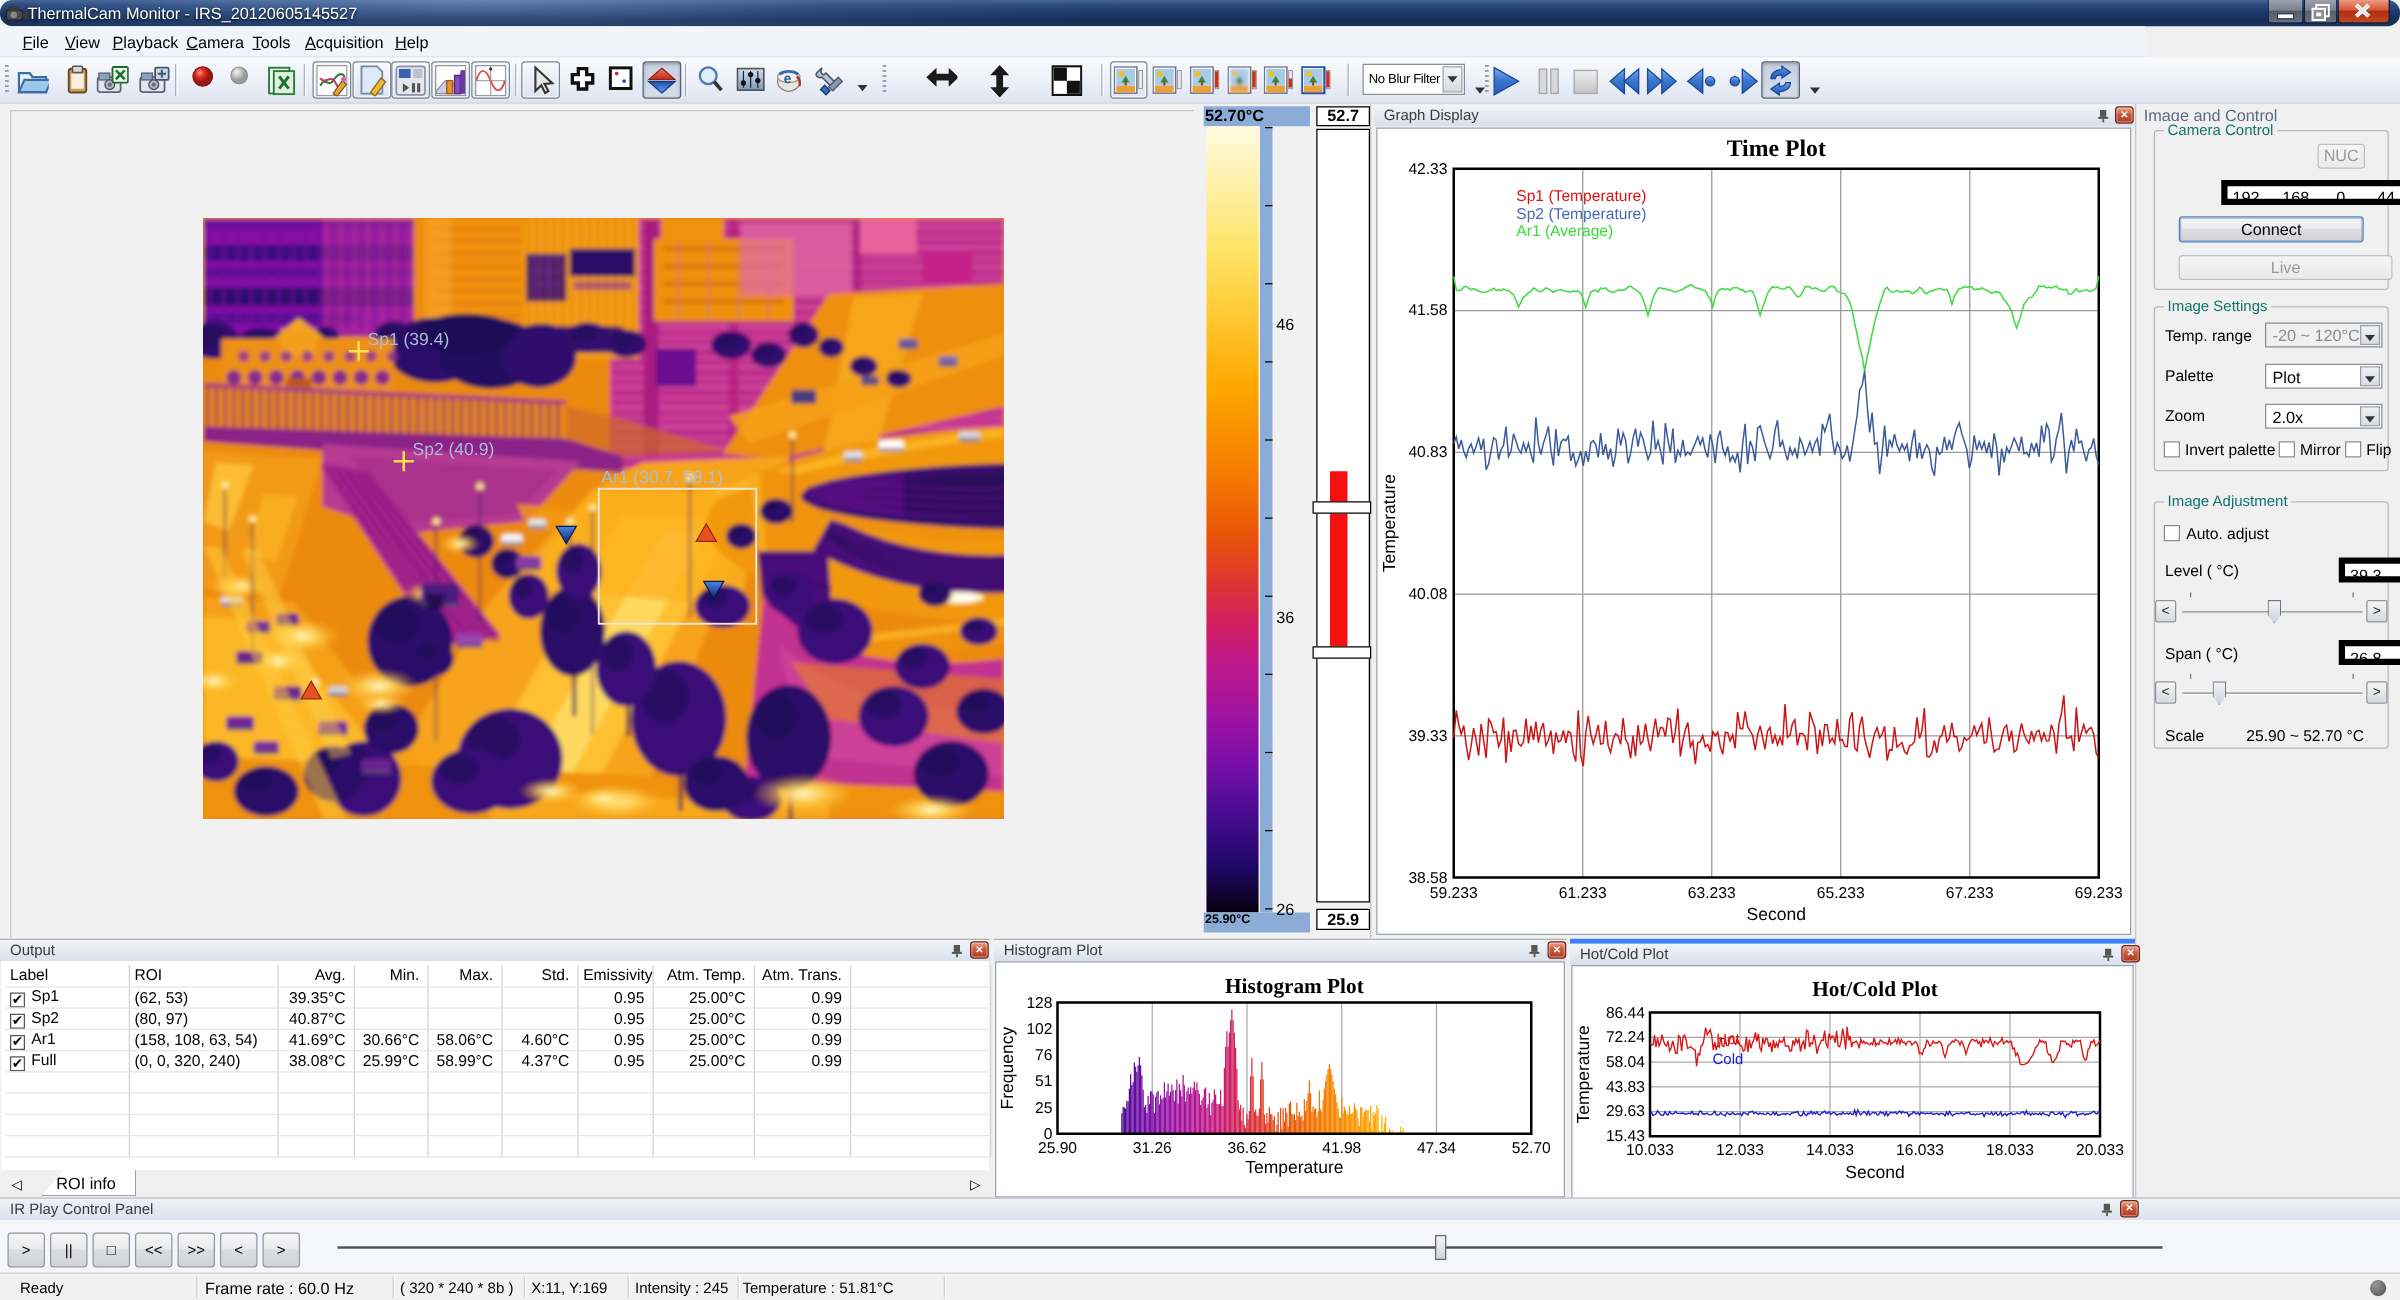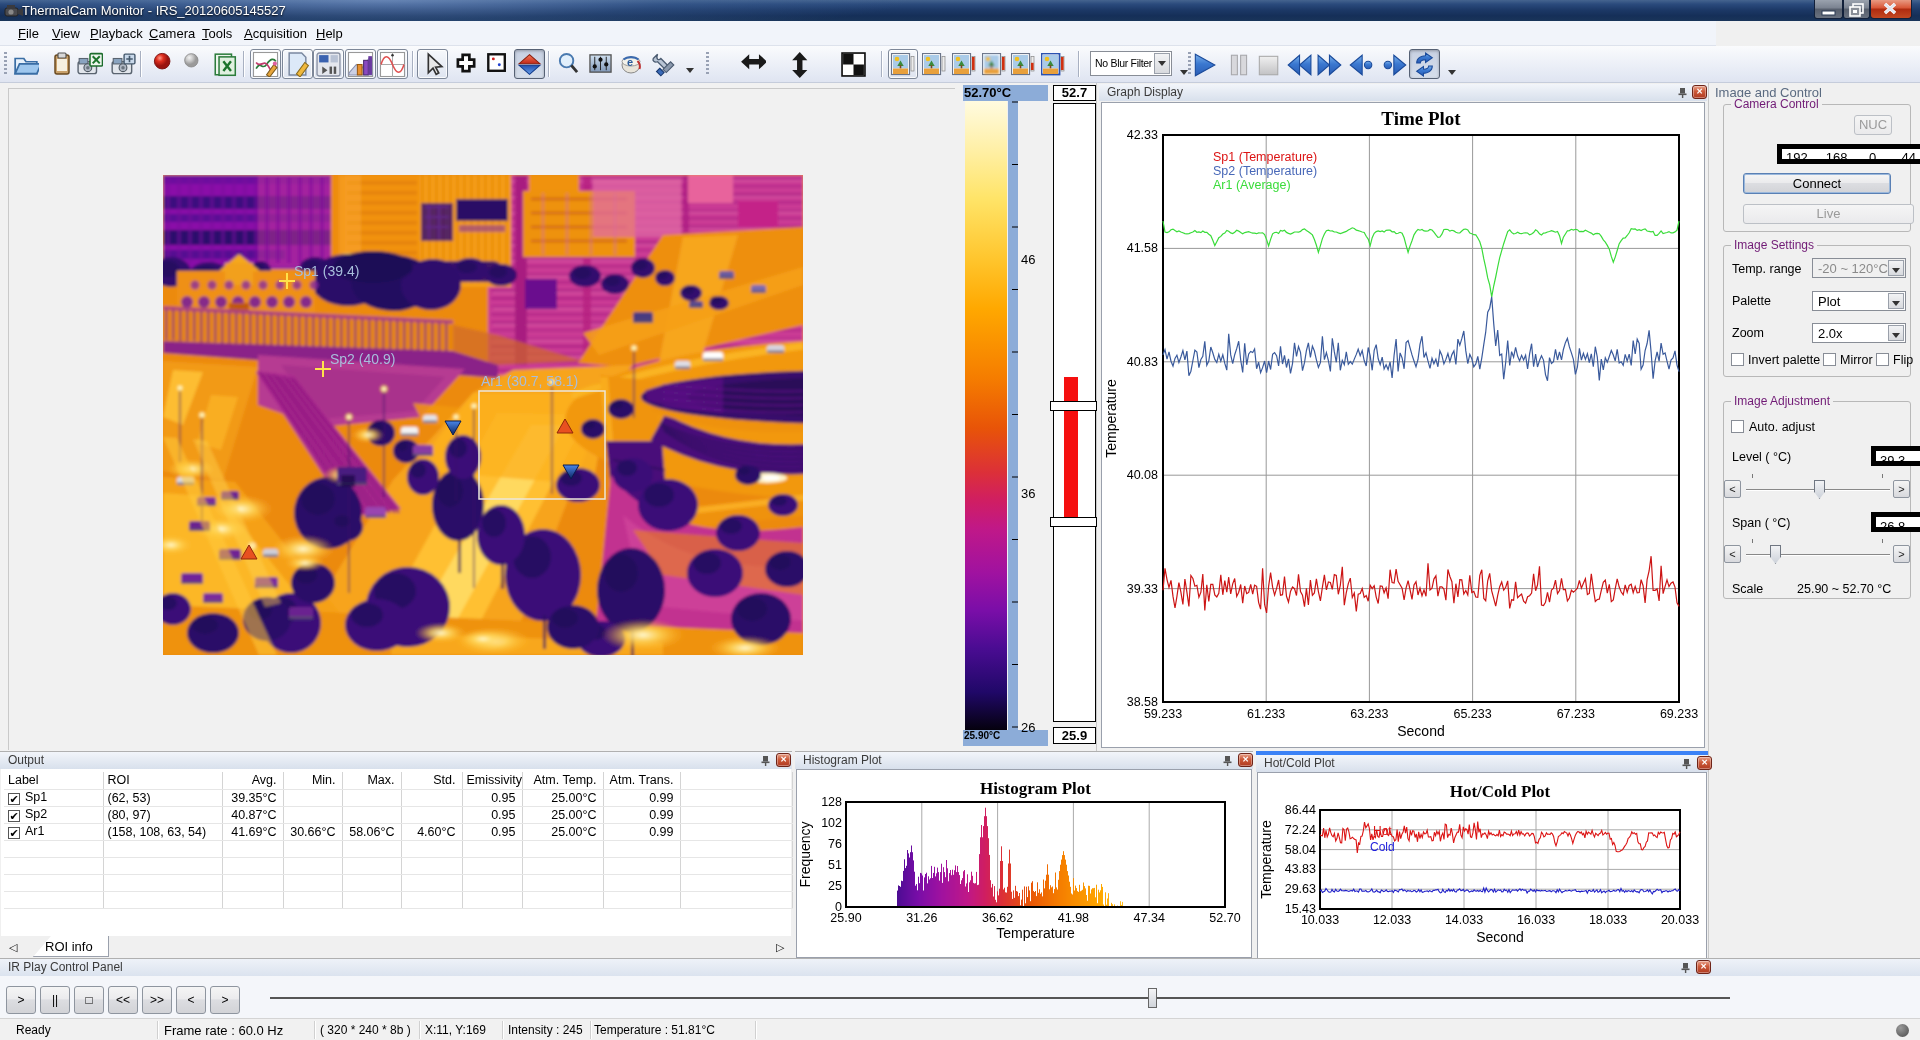--- a/index.html
+++ b/index.html
@@ -1,37 +1,37 @@
 <!DOCTYPE html>
 <html><head><meta charset="utf-8"><title>ThermalCam Monitor</title><style>
 *{margin:0;padding:0;box-sizing:border-box;}
 html,body{width:1920px;height:1040px;overflow:hidden;font-family:"Liberation Sans",sans-serif;background:#f0f0f0;}
 .abs{position:absolute;}
 #win{position:relative;width:1920px;height:1040px;background:#f0f0f0;}
-#titlebar{left:0;top:0;width:1920px;height:21px;background:linear-gradient(#45648f 0%,#2a4a7c 20%,#1c3866 48%,#152f58 75%,#193459 100%);}
+#titlebar{left:0;top:0;width:1920px;height:21px;background:linear-gradient(#45648f 0%,#2a4a7c 20%,#1c3866 48%,#152f58 75%,#193459 100%);border-radius:10px;}
 #titlebar .glow{position:absolute;left:30px;top:0;width:880px;height:21px;background:radial-gradient(ellipse 60% 170% at 40% 0%,rgba(125,155,205,.6),rgba(72,108,162,.3) 55%,rgba(40,70,120,0));}
 #title-text{position:absolute;left:22px;top:3px;color:#fff;font-size:13px;text-shadow:0 1px 2px #000;}
 .winbtn{position:absolute;top:0;height:19px;border:1px solid #12203a;border-top:none;color:#fff;}
 #btn-min{left:1814px;width:29px;border-radius:0 0 3px 3px;background:linear-gradient(#9aa2ae,#7a8290 45%,#565e6c 50%,#6a7280);}
 #btn-max{left:1843px;width:27px;border-radius:0 0 3px 3px;background:linear-gradient(#9aa2ae,#7a8290 45%,#565e6c 50%,#6a7280);}
 #btn-close{left:1870px;width:42px;border-radius:0 0 4px 4px;background:linear-gradient(#e89a82 0%,#d9593a 42%,#b02c10 52%,#c24822 100%);}
 #menubar{left:0;top:21px;width:1716px;height:25px;background:#f1f4fa;border-bottom:1px solid #dde2ec;}
 .mi{position:absolute;top:5px;font-size:13px;color:#000;}
 .mi u{text-decoration:underline;}
 #toolbar{left:0;top:46px;width:1920px;height:37px;background:linear-gradient(#fafbfd,#e4e9f4 80%,#dfe4f1);border-bottom:1px solid #c5ccdb;}
 .grip{position:absolute;top:6px;width:3px;height:24px;background-image:repeating-linear-gradient(#98a1b4 0 2px,transparent 2px 4px);}
 .tsep{position:absolute;top:5px;width:1px;height:26px;background:#a8b0c1;box-shadow:1px 0 0 #fff;}
 .tbox{position:absolute;top:3px;width:31px;height:30px;border:1px solid #7d8798;border-radius:3px;background:linear-gradient(#f6f8fb,#dee4f0);box-shadow:inset 0 0 0 1px rgba(255,255,255,.8);}
 .tbox.pressed{background:linear-gradient(#c7d0e2,#d6deeb);border-color:#566174;box-shadow:inset 0 1px 3px rgba(0,0,0,.28);}
 .ticon{position:absolute;}
 .panel-hdr{position:absolute;height:17px;background:linear-gradient(#f2f5fa,#d8e0ec);font-size:12px;color:#3a3a3a;}
 .panel-hdr .t{position:absolute;left:8px;top:1px;}
 .closebox{position:absolute;top:1px;width:15px;height:14px;border:1px solid #6e2418;border-radius:3px;background:linear-gradient(#e9a38c,#cc5a3a 45%,#b03a20);color:#fff;font-size:8px;font-weight:bold;text-align:center;line-height:12px;box-shadow:inset 0 0 0 1px rgba(255,255,255,.35);}
 .gbox{position:absolute;border:1px solid #b8b8b8;border-radius:3px;}
-.gbox .glabel{position:absolute;left:7px;top:-8px;background:#f0f0f0;padding:0 3px;font-size:12px;color:#701a75;white-space:nowrap;}
+.gbox .glabel{position:absolute;left:7px;top:-8px;background:#f0f0f0;padding:0 3px;font-size:12px;color:#0f766e;white-space:nowrap;}
 .btn{position:absolute;border:1px solid #8e959f;border-radius:3px;background:linear-gradient(#f5f5f5,#ebebed 45%,#dcdde1 50%,#d2d3d7);font-size:13px;text-align:center;color:#000;}
 .btn.dis{color:#9a9a9a;border-color:#bcc0c6;background:linear-gradient(#f5f5f5,#eaeaec);}
 .inp{position:absolute;border:5px solid #000000;background:#fff;font-size:13px;color:#000;margin-left:34px;}
 .combo{position:absolute;border:1px solid #888d96;background:#fff;font-size:13px;color:#000;}
 .combo .ca{position:absolute;right:1px;top:1px;bottom:1px;width:16px;border:1px solid #9aa0aa;background:linear-gradient(#f2f3f5,#d8dade);}
 .combo .ca:after{content:"";position:absolute;left:3px;top:7px;border:4px solid transparent;border-top:5px solid #333;}
 .combo.dis{background:#f0f0f0;color:#8a8a8a;}
 .cb{position:absolute;width:13px;height:13px;border:1px solid #888d96;background:#fff;}
 .lbl{position:absolute;font-size:12.5px;color:#000;white-space:nowrap;}
 .sliderline{position:absolute;height:2px;background:#888;border-bottom:1px solid #fff;}
@@ -1007,20 +1007,32 @@
               <td class="num" style="width:61px">41.69°C</td>
               <td class="num" style="width:59px">30.66°C</td>
               <td class="num" style="width:59px">58.06°C</td>
               <td class="num" style="width:61px">4.60°C</td>
               <td class="num" style="width:60px">0.95</td>
               <td class="num" style="width:81px">25.00°C</td>
               <td class="num" style="width:77px">0.99</td>
               <td style="width:112px"></td>
             </tr>
 <tr>
+              <td style="width:99px"><span style="display:inline-block;width:12px;height:12px;border:1px solid #555;margin-right:5px;vertical-align:-2px;text-align:center;line-height:10px;font-size:11px">✔</span>Full</td>
+              <td style="width:119px">(0, 0, 320, 240)</td>
+              <td class="num" style="width:61px">38.08°C</td>
+              <td class="num" style="width:59px">25.99°C</td>
+              <td class="num" style="width:59px">58.99°C</td>
+              <td class="num" style="width:61px">4.37°C</td>
+              <td class="num" style="width:60px">0.95</td>
+              <td class="num" style="width:81px">25.00°C</td>
+              <td class="num" style="width:77px">0.99</td>
+              <td style="width:112px"></td>
+            </tr>
+<tr>
               <td style="width:99px"></td>
               <td style="width:119px"></td>
               <td style="width:61px"></td>
               <td style="width:59px"></td>
               <td style="width:59px"></td>
               <td style="width:61px"></td>
               <td style="width:60px"></td>
               <td style="width:81px"></td>
               <td style="width:77px"></td>
               <td style="width:112px"></td>

